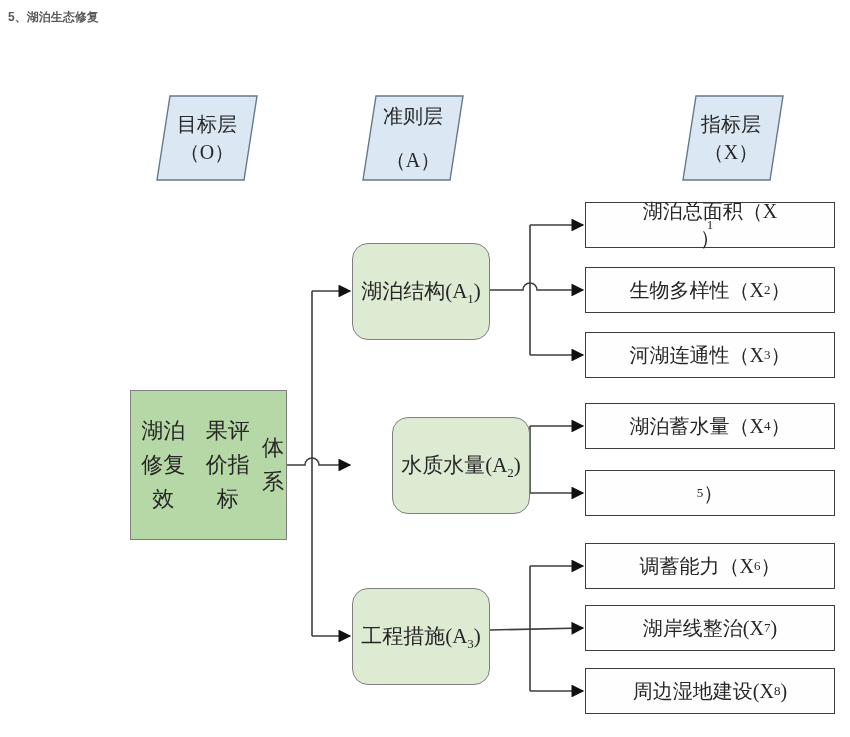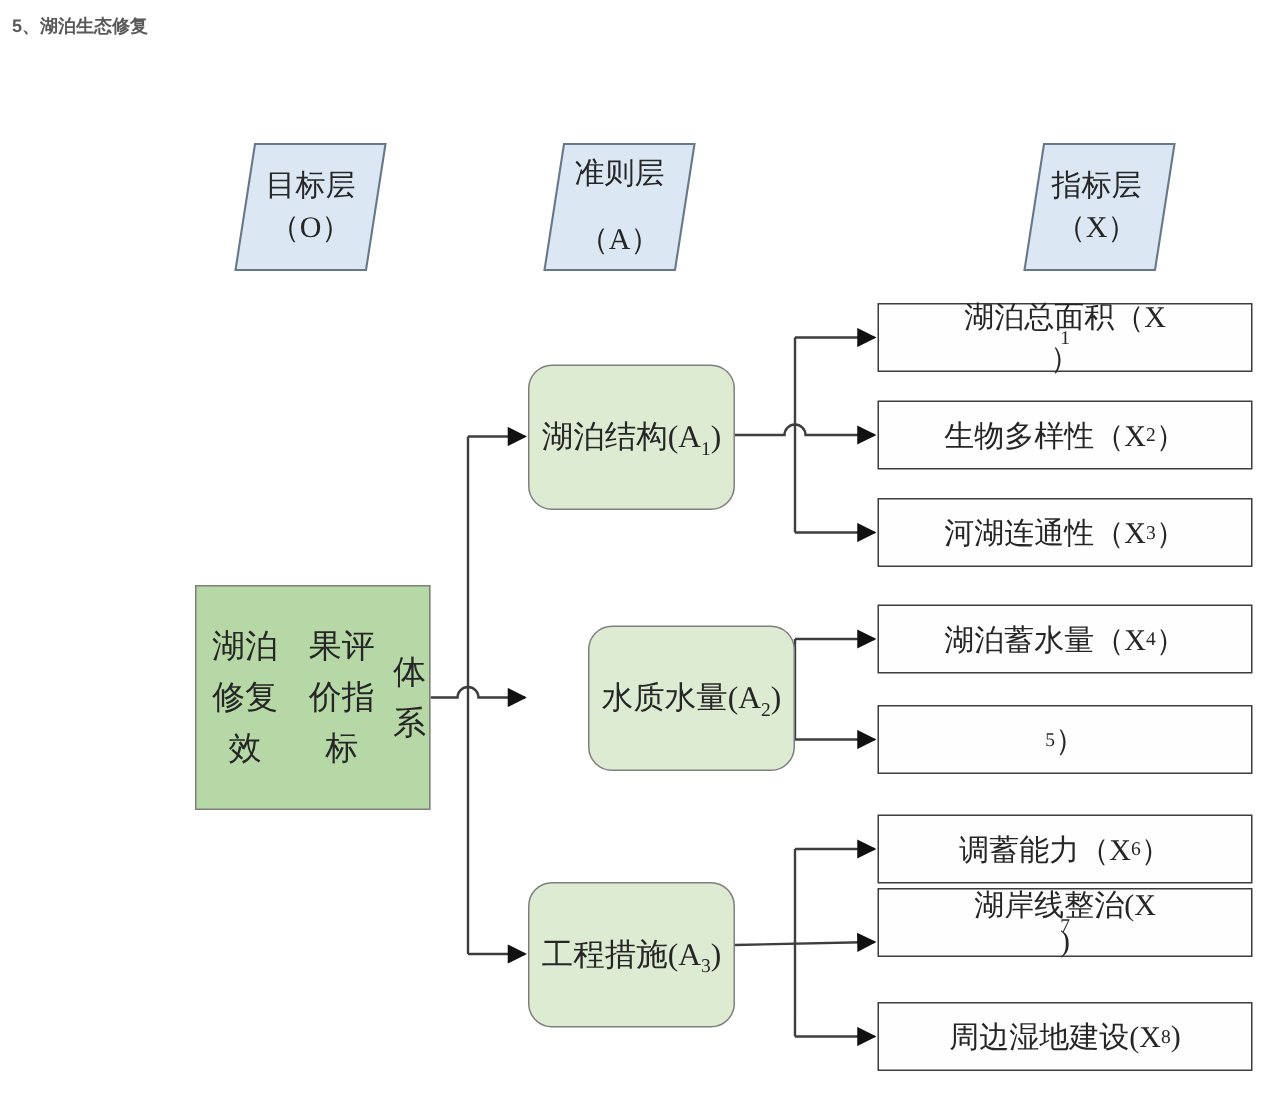--- a/index.html
+++ b/index.html
@@ -157,21 +157,21 @@
     </div>
   <div class="indicator-box" style="top:470px;">
       <sub>5</sub>
       <span>）</span>
     </div>
   <div class="indicator-box" style="top:519px;margin-top:24px;">
       <span>调蓄能力（X</span>
       <sub>6</sub>
       <span>）</span>
     </div>
-  <div class="indicator-box" style="top:592px;flex-direction:column;">
+  <div class="indicator-box" style="top:605px;">
       <span>湖岸线整治(X</span>
       <sub>7</sub>
       <span>)</span>
     </div>
   <div class="indicator-box" style="top:668px;">
       <span>周边湿地建设(X</span>
       <sub>8</sub>
       <span>)</span>
     </div>
 

